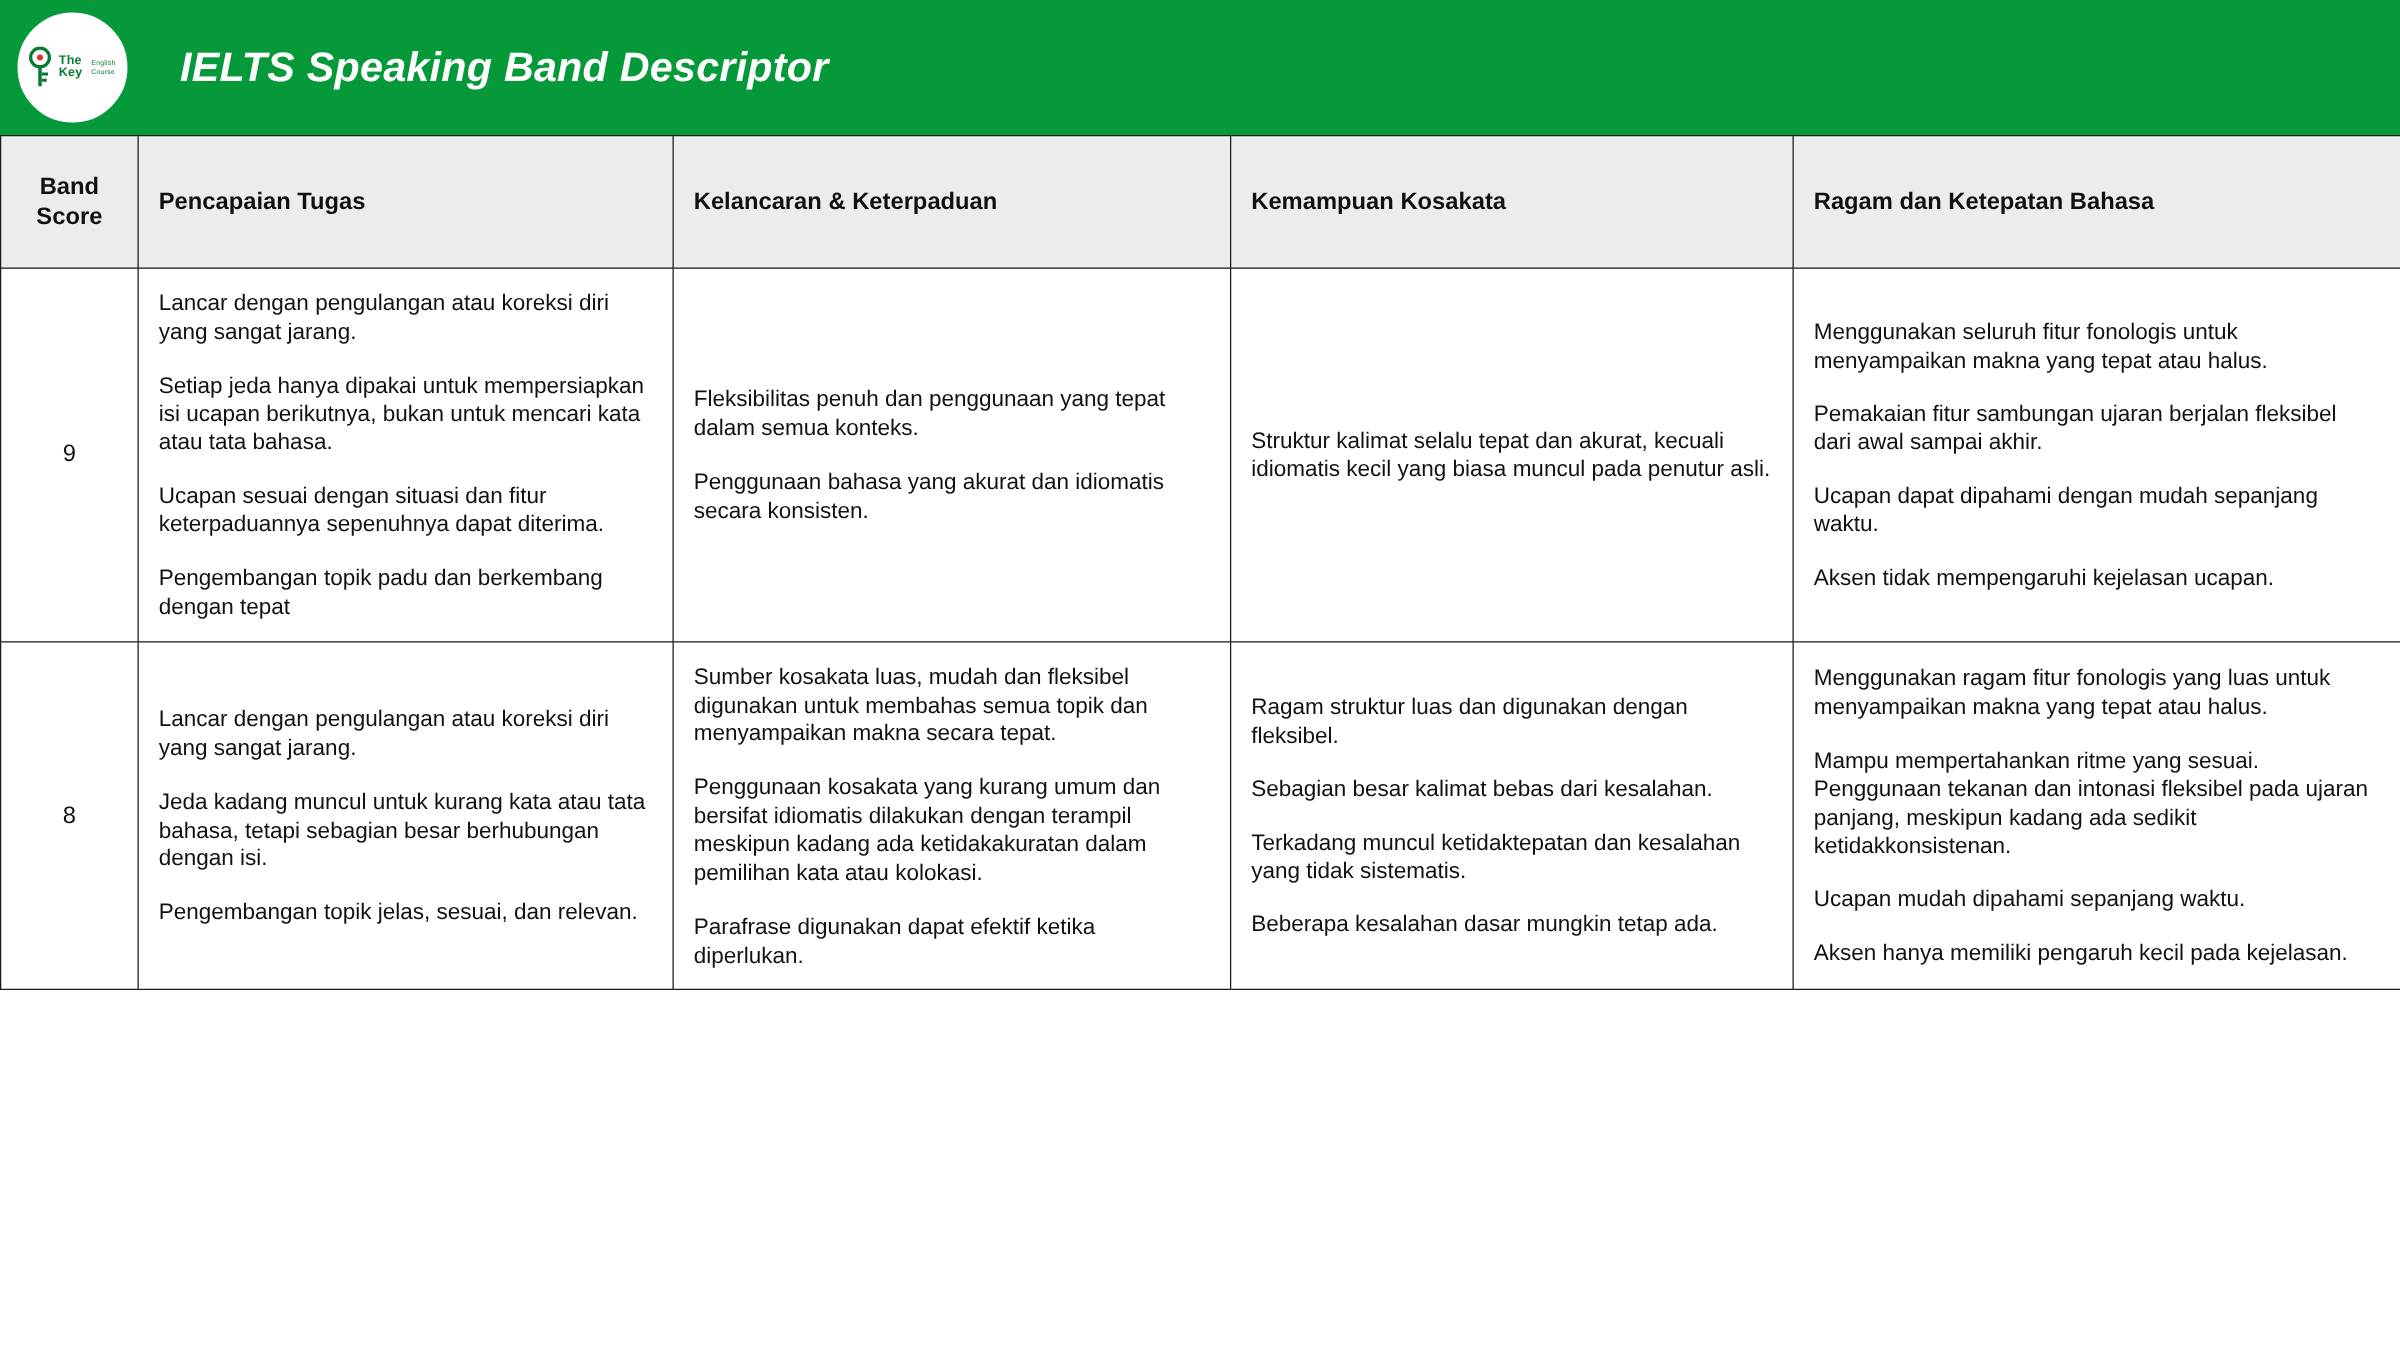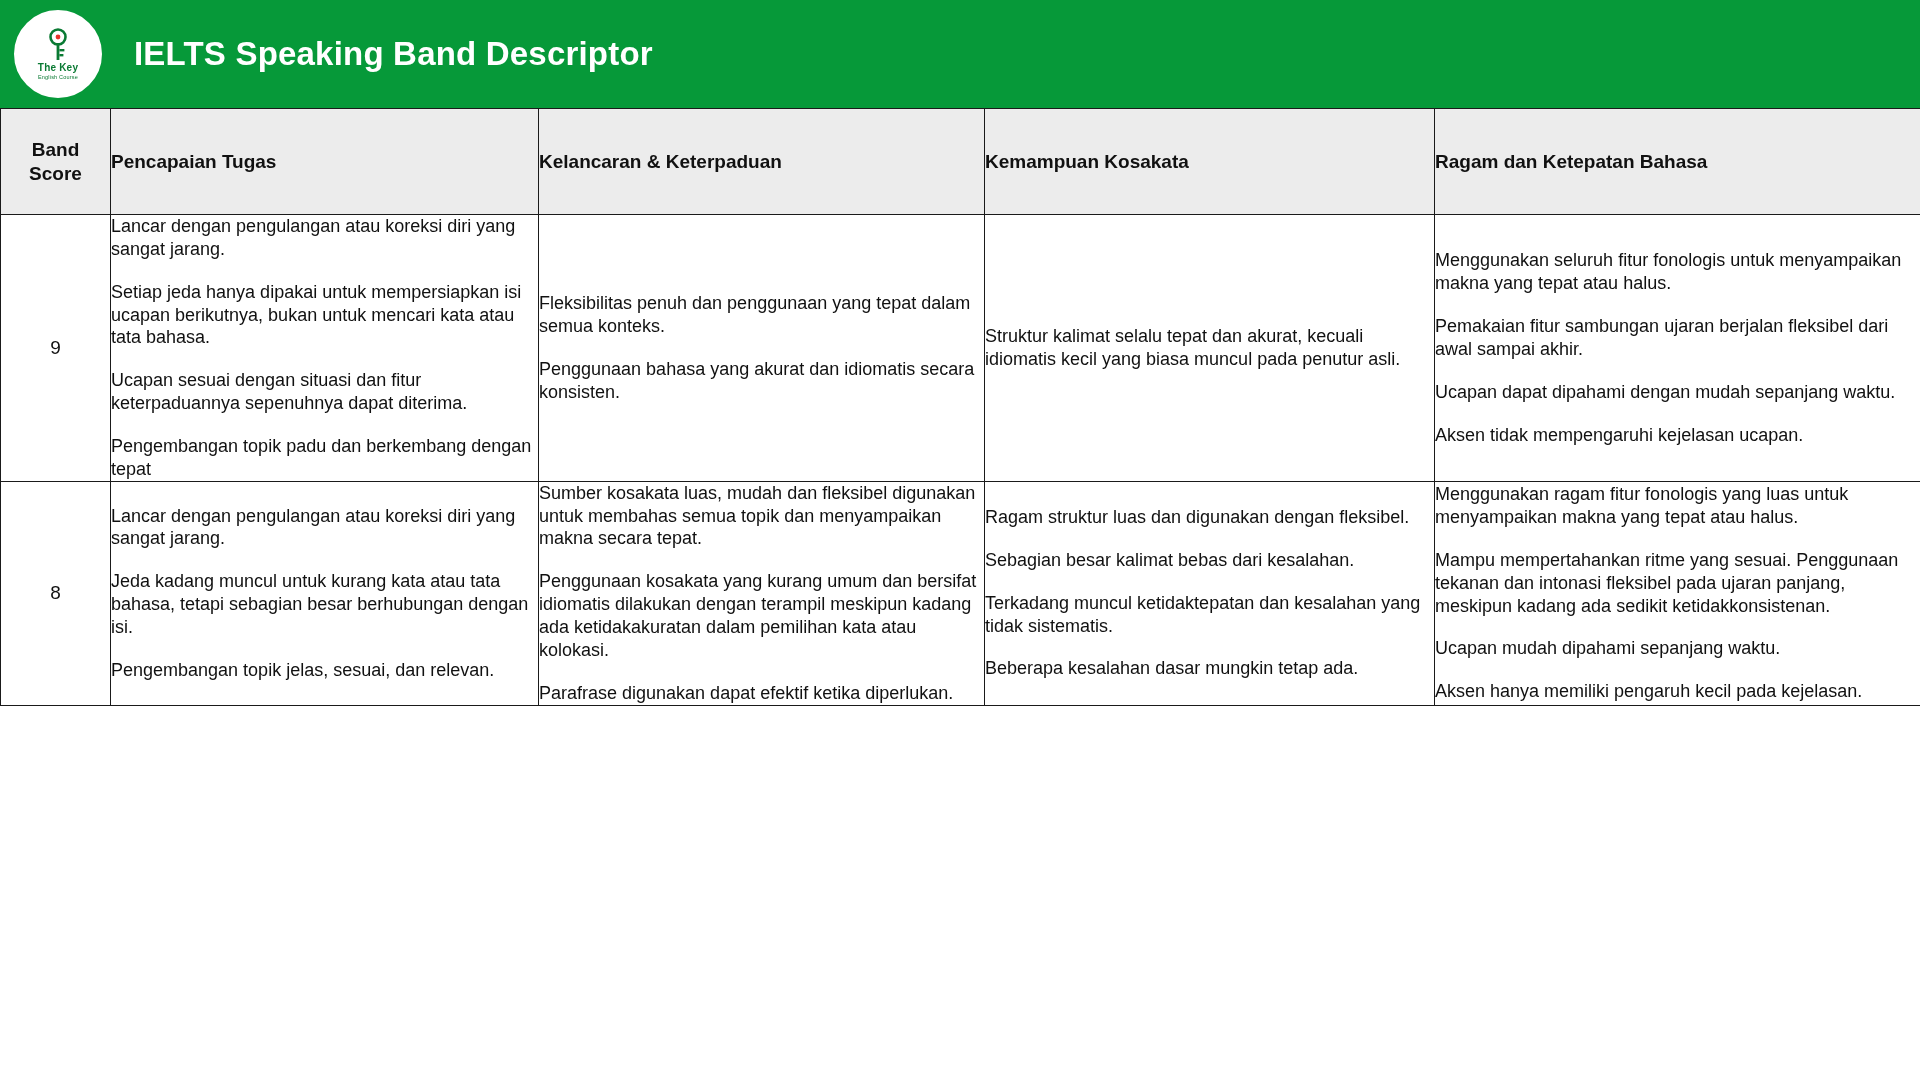--- a/index.html
+++ b/index.html
@@ -29,21 +29,21 @@
     padding-left: 14px;
   }
 
   .logo {
     width: 88px;
     height: 88px;
     border-radius: 50%;
     background: #ffffff;
     border: 3px solid #ffffff;
     display: flex;
-    flex-direction: column;
+    flex-direction: row;
     align-items: center;
     justify-content: center;
     flex: 0 0 auto;
     position: relative;
     overflow: hidden;
   }
   .logo .key-mark {
     width: 30px;
     height: 34px;
     position: relative;
@@ -62,36 +62,37 @@
     color: #0a7a33;
     line-height: 1.2;
     margin-top: 1px;
     letter-spacing: .2px;
   }
 
   .header-title {
     color: #ffffff;
     font-size: 33px;
     font-weight: bold;
-    margin-left: 32px;
+    margin-left: 42px;
     letter-spacing: .2px;
+    font-style: italic;
   }
 
   
   table.descriptor {
     width: 1920px;
     border-collapse: collapse;
     table-layout: fixed;
   }
 
   table.descriptor th,
   table.descriptor td {
     border: 1px solid #1a1a1a;
     vertical-align: middle;
-    padding: 0;
+    padding: 16px;
   }
 
   thead th {
     background: #ececec;
     height: 106px;
     font-size: 19px;
     font-weight: bold;
     color: #111111;
     text-align: left;
     padding: 0 16px;

